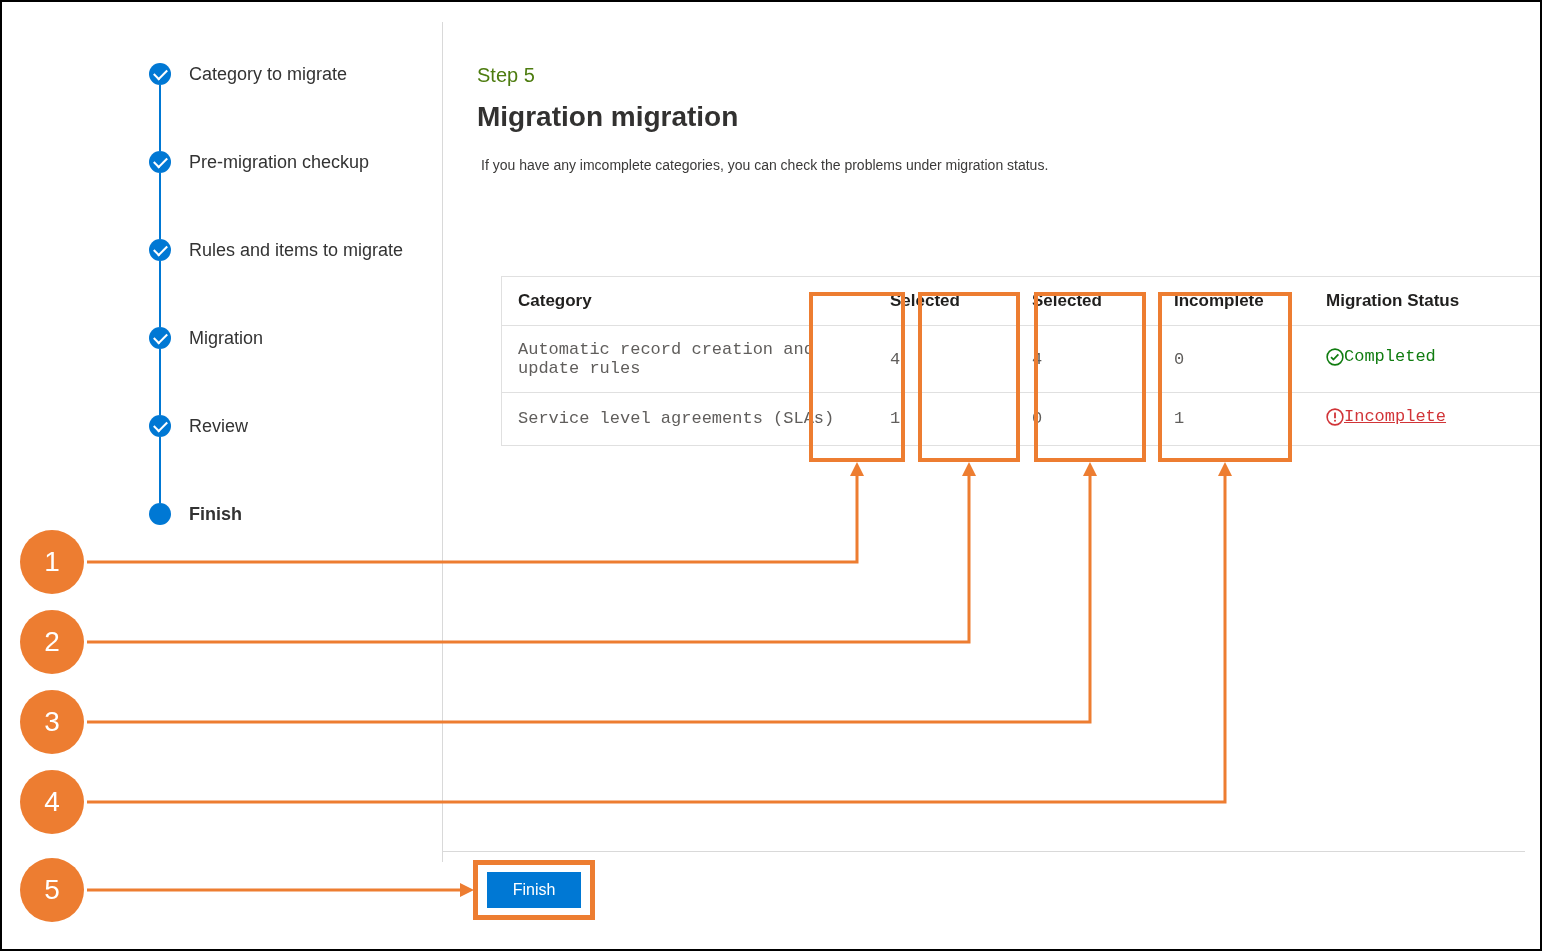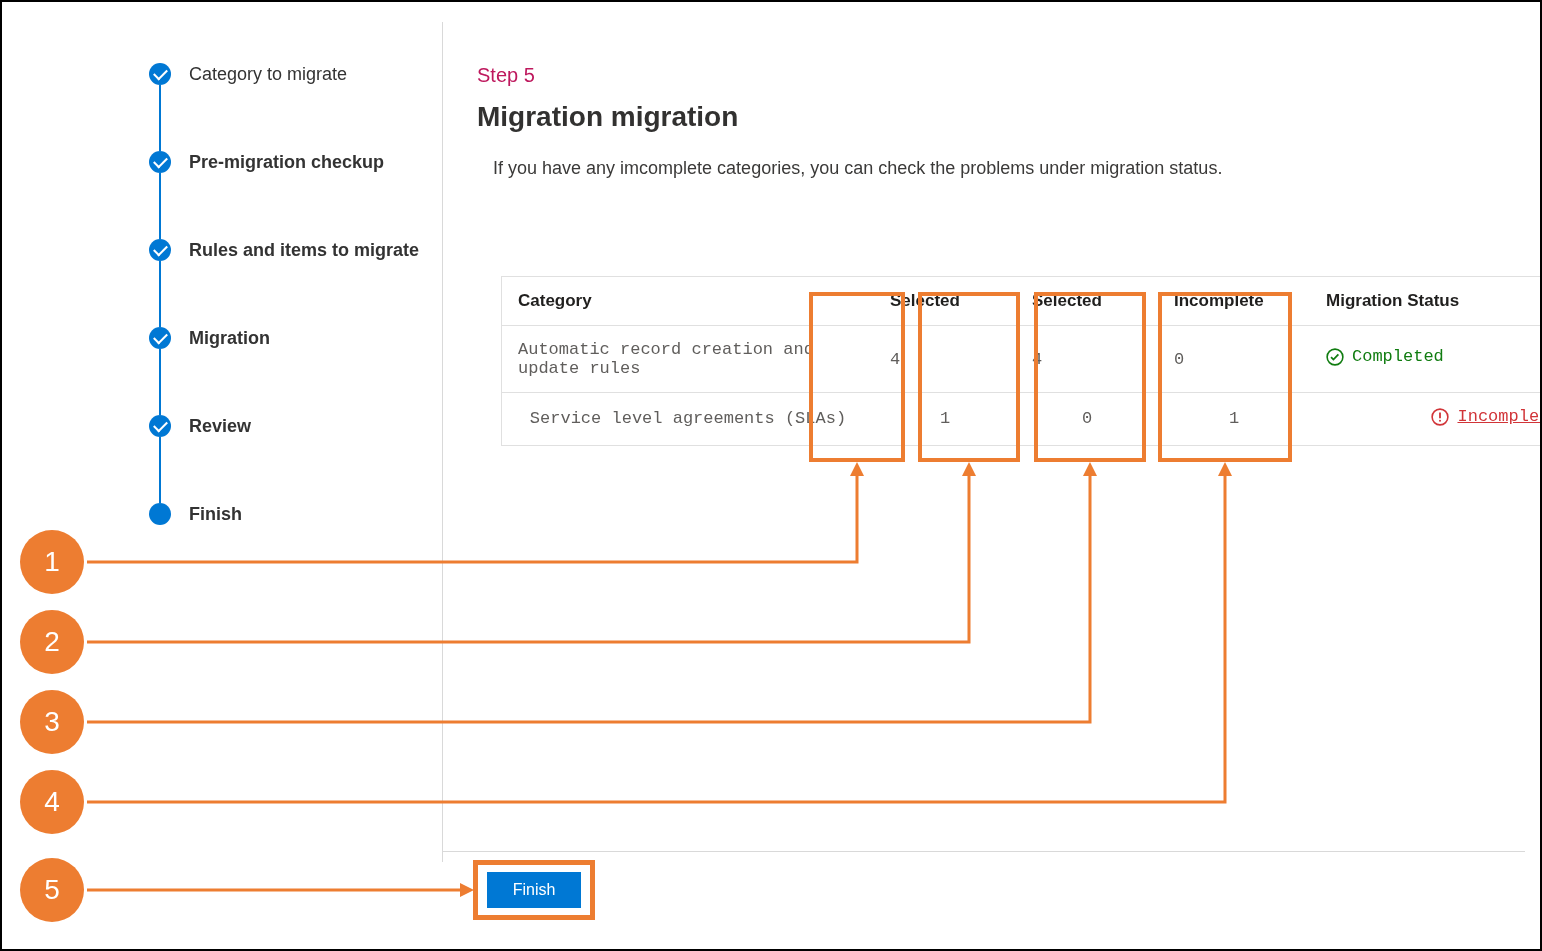--- a/index.html
+++ b/index.html
@@ -10,42 +10,42 @@
     --green:#107c10;
     --red:#d13438;
     --text:#323130;
   }
   html,body{margin:0;padding:0;font-family:"Segoe UI",Arial,Helvetica,sans-serif;color:var(--text);background:#fff;}
   .frame{position:relative;width:1542px;height:951px;border:2px solid #000;box-sizing:border-box;overflow:hidden;}
 
   
   .stepper{position:absolute;left:147px;top:58px;width:300px;}
   .step{display:flex;align-items:center;height:28px;font-size:18px;color:#333;}
-  .step+.step{margin-top:60px;font-weight:bold;}
+  .step+.step{margin-top:60px;}
   .step .dot{width:22px;height:22px;border-radius:50%;background:var(--blue);display:flex;align-items:center;justify-content:center;flex:0 0 22px;margin-right:18px;position:relative;}
   .step .dot .check{width:11px;height:6px;border-left:2px solid #fff;border-bottom:2px solid #fff;transform:rotate(-45deg);margin-top:-3px;}
   .step .dot.solid{background:var(--blue);}
   .step .connector{position:absolute;left:10px;top:22px;width:2px;height:66px;background:var(--blue);}
   .step.current{font-weight:600;}
 
   .divider{position:absolute;left:440px;top:20px;width:1px;height:840px;background:#d9d9d9;}
 
   
   .main{position:absolute;left:475px;top:62px;width:1020px;}
-  .step-label{font-size:20px;color:#be185d;margin:0 0 14px 0;}
+  .step-label{font-size:20px;color:#4d7c0f;margin:0 0 14px 0;}
   .title{font-size:28px;font-weight:600;margin:0 0 22px 0;}
-  .subtitle{font-size:18px;color:#3b3a39;max-width:830px;line-height:1.45;margin:16px;}
+  .subtitle{font-size:14px;color:#3b3a39;max-width:830px;line-height:1.45;margin:4px;}
 
   .table{position:absolute;left:499px;top:274px;width:1181px;border:1px solid var(--gray-border);border-collapse:collapse;font-size:17px;}
   .table th,.table td{border-bottom:1px solid var(--gray-border);text-align:left;padding:14px 16px;vertical-align:middle;}
   .table th{font-weight:600;color:#201f1e;background:#fff;}
   .table td{color:var(--gray-text);font-family:Liberation Mono, monospace;}
-  .table tr:last-child td{border-bottom:none;text-align:center;}
+  .table tr:last-child td{border-bottom:none;}
 
-  .status{display:inline-flex;align-items:center;gap:8px;}
+  .status{display:inline-flex;align-items:center;gap:0;}
   .status.completed{color:var(--green);}
   .status.incomplete{color:var(--red);}
   .status.incomplete .lbl{text-decoration:underline;cursor:pointer;}
   .status svg{width:18px;height:18px;flex:0 0 18px;}
 
   
   .footer-sep{position:absolute;left:440px;right:15px;top:849px;height:1px;background:#d9d9d9;}
   .finish-btn{position:absolute;left:485px;top:870px;width:94px;height:36px;background:var(--blue);color:#fff;border:none;font-size:16px;cursor:pointer;}
 
   

